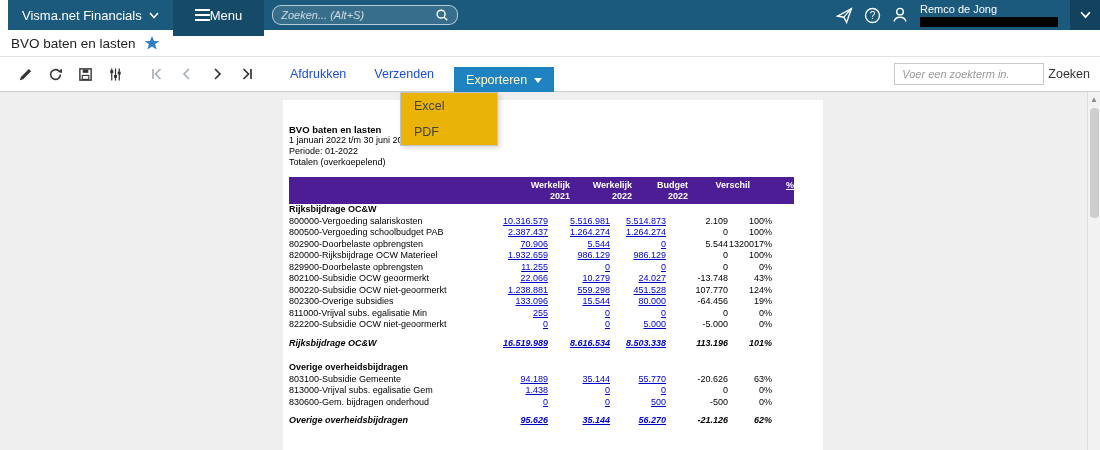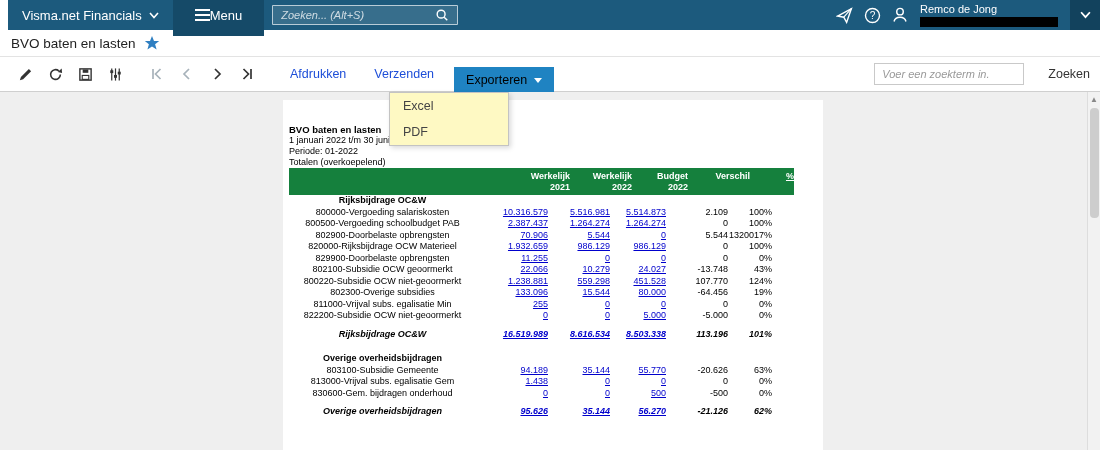--- a/index.html
+++ b/index.html
@@ -4,63 +4,63 @@
 <style>
   * { margin:0; padding:0; box-sizing:border-box; }
   html,body { width:1100px; height:450px; overflow:hidden; font-family:"Liberation Sans", sans-serif; background:#fff; }
 
   
   .topbar { height:30px; background:#1c5a7d; display:flex; align-items:center; color:#fff; position:relative;margin-left:8px; }
   .brand { display:flex; align-items:center; gap:7px; padding:0 14px; font-size:13px; }
   .menu-block { height:42px; background:#154a68; display:flex; align-items:center; gap:0; padding:0 22px; font-size:13px; cursor:pointer; }
   .burger { display:inline-block; width:15px; }
   .burger span { display:block; height:2px; background:#fff; margin:3px 0; }
-  .top-search { margin-left:8px; display:flex; align-items:center; height:20px; width:186px; border:1px solid rgba(255,255,255,.65); border-radius:1px; background:rgba(255,255,255,.12); padding:0 8px; }
+  .top-search { margin-left:8px; display:flex; align-items:center; height:20px; width:186px; border:1px solid rgba(255,255,255,.65); border-radius:9px; background:rgba(255,255,255,.12); padding:0 8px; }
   .top-search input { flex:1; background:transparent; border:none; outline:none; color:#fff; font-size:11px; font-style:italic; }
   .top-search input::placeholder { color:rgba(255,255,255,.75); font-style:italic; }
   .top-right { margin-left:auto; display:flex; align-items:center; height:30px; }
   .top-icon { width:28px; display:flex; justify-content:center; align-items:center; cursor:pointer; }
   .userbox { margin-left:6px; width:142px; }
   .user-name { font-size:11px; line-height:13px; white-space:nowrap; }
   .user-redacted { width:138px; height:10px; background:#000; margin-top:1px; }
   .user-caret { width:30px; height:30px; background:#12425d; display:flex; align-items:center; justify-content:center; margin-left:8px; cursor:pointer; }
 
   
   .titlebar { height:27px; display:flex; align-items:center; gap:8px; padding:0 11px; border-bottom:1px solid #e3e3e3; background:#fff; }
   .titlebar .ttl { font-size:13.5px; color:#222; }
 
   
   .toolbar { height:35px; display:flex; align-items:center; background:#fff; border-bottom:1px solid #cfcfcf; padding:0 10px; position:relative; }
   .tb-icon { width:30px; height:26px; display:flex; align-items:center; justify-content:center; cursor:pointer; }
   .tb-text { font-size:12.5px; color:#1d4ed8; padding:0 14px; cursor:pointer; white-space:nowrap; }
-  .export-btn { background:#1f83c2; color:#000000; font-size:12.5px; border:none; height:26px; padding:0 12px; margin-left:6px; display:flex; align-items:center; gap:7px; cursor:pointer;margin-top:12px; }
+  .export-btn { background:#1f83c2; color:#fef9c3; font-size:12.5px; border:none; height:26px; padding:0 12px; margin-left:6px; display:flex; align-items:center; gap:7px; cursor:pointer;margin-top:12px; }
   .caret-down { width:0; height:0; border-left:4px solid transparent; border-right:4px solid transparent; border-top:5px solid #fff; }
-  .tb-right { margin-left:auto; display:flex; align-items:center; gap:24px; }
+  .tb-right { margin-left:auto; display:flex; align-items:center; gap:4px; }
   .tb-search { width:150px; height:22px; border:1px solid #c9c9c9; font-size:11px; font-style:italic; color:#666; padding:0 7px; outline:none; }
   .tb-search::placeholder { color:#999; font-style:italic; }
   .zoeken-btn { background:transparent; border:none; font-size:12.5px; color:#333; cursor:pointer; }
 
   
-  .export-menu { position:absolute; left:389px; top:92px; width:120px; background:#fef9c3; border:1px solid #c3c3c3; box-shadow:2px 2px 5px rgba(0,0,0,.15); z-index:30; }
+  .export-menu { position:absolute; left:400px; top:92px; width:98px; background:#eab308; border:1px solid #c3c3c3; box-shadow:2px 2px 5px rgba(0,0,0,.15); z-index:30; }
   .export-item { font-size:12.5px; color:#444; padding:6px 13px; cursor:pointer; }
 
   
   .content { position:relative; height:358px; background:#efefef; overflow:hidden; }
   .page { position:absolute; left:283px; top:8px; width:540px; height:350px; background:#fff; }
   .report { padding:24px 0 0 6px; font-size:9px; color:#000; }
   .r-title { font-weight:bold; font-size:9.5px; line-height:11px; }
   .r-sub { line-height:11px; }
 
   .tgrid { display:grid; grid-template-columns:minmax(0,1fr) 72px 62px 56px 62px 44px; width:505px; padding-right:22px; }
-  .thead { background:#15803d; color:#fff; font-weight:bold; padding:3px 0 2px 0; }
+  .thead { background:#4c1d95; color:#fff; font-weight:bold; margin-top:9px; padding:3px 0 2px 0; }
   .thead .th { text-align:right; white-space:pre-line; line-height:11px; }
   .thead .th.u { text-decoration:underline; }
   .trow { line-height:11.5px; }
   .trow .td { text-align:right; white-space:nowrap; overflow:visible; }
-  .trow .td.desc { text-align:center; }
+  .trow .td.desc { text-align:left; }
   .section-row .td.desc { font-weight:bold; }
   .lnk { color:#0000cc; text-decoration:underline; cursor:pointer; }
   .total-row { font-weight:bold; font-style:italic; margin-top:7px; }
   .sec-gap { height:13px; }
 
   
   .scrollbar { position:absolute; right:0; top:0; width:13px; height:358px; background:#f2f2f2; border-left:1px solid #ddd; }
   .sb-up { height:15px; display:flex; align-items:center; justify-content:center; font-size:8px; color:#888; cursor:pointer; }
   .sb-thumb { position:absolute; top:16px; left:2px; width:9px; height:110px; background:#cdcdcd; border-radius:4px; cursor:grab; }
 </style>

